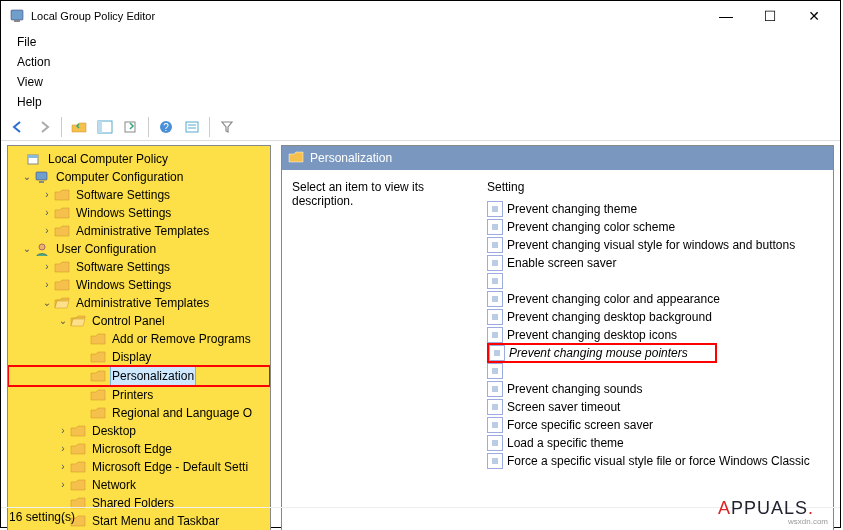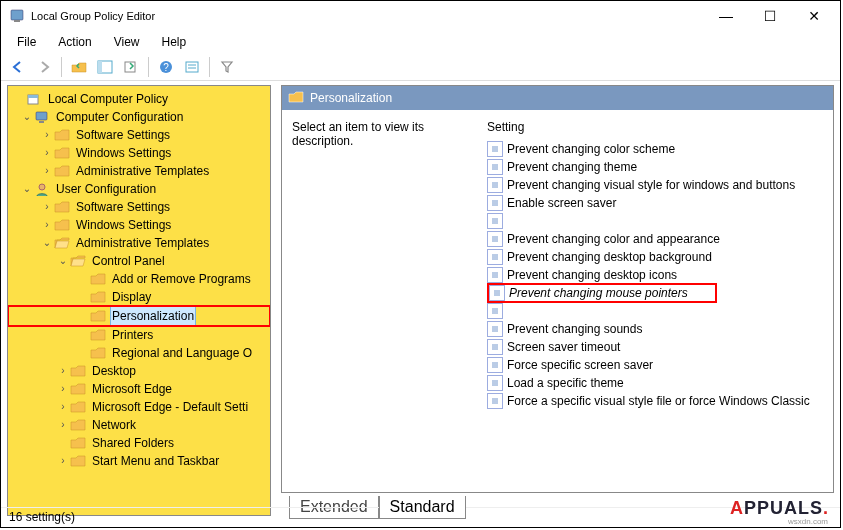--- a/index.html
+++ b/index.html
@@ -3,21 +3,21 @@
 <meta charset="utf-8">
 <style>
   * { box-sizing: border-box; margin: 0; padding: 0; }
   body { font-family: "Segoe UI", Tahoma, sans-serif; font-size: 12px; background: #fff; width: 843px; height: 530px; overflow: hidden; position: relative; }
   .window { border: 1px solid #000; width: 841px; height: 528px; position: relative; background: #fff; }
   .titlebar { display: flex; align-items: center; height: 30px; padding: 0 4px; }
   .titlebar .icon { width: 16px; height: 16px; margin: 0 6px 0 4px; }
   .titlebar .title { flex: 1; font-size: 11px; }
   .winbtns { display: flex; }
   .winbtns div { width: 44px; height: 29px; display: flex; align-items: center; justify-content: center; font-family: Arial; font-size: 14px; }
-  .menubar { display: flex; padding: 2px 6px 2px 6px; gap: 2px; }
+  .menubar { display: flex; padding: 2px 6px 2px 6px; gap: 2px; flex-direction: column; }
   .menubar .mitem { padding: 2px 10px; }
   .toolbar { display: flex; align-items: center; padding: 2px 6px; gap: 4px; border-bottom: 1px solid #ddd; height: 28px; }
   .tb-icon { width: 22px; height: 22px; display: flex; align-items: center; justify-content: center; border: 1px solid transparent; }
   .tb-sep { width: 1px; height: 20px; background: #ccc; margin: 0 2px; }
   .content { display: flex; height: 439px; }
   .tree-pane { width: 264px; border: 1px solid #888; margin: 4px 8px 4px 6px; overflow: hidden; background: #fde047; padding: 4px 0; }
   .tree { font-size: 12px; line-height: 18px; }
   .tn { display: flex; align-items: center; white-space: nowrap; padding-right: 4px; }
   .tn .twisty { width: 14px; text-align: center; color: #555; font-size: 10px; }
   .tn .twisty.none { visibility: hidden; }
@@ -33,21 +33,21 @@
   .rp-settings { flex: 1; }
   .rp-settings .colhdr { padding-bottom: 6px; }
   .setting-row { display: flex; align-items: center; padding: 1px 0; white-space: nowrap; }
   .setting-row .sico { width: 16px; height: 16px; margin-right: 4px; display: inline-flex; align-items: center; justify-content: center; border: 1px solid #9cace0; font-size: 8px; color: #888; }
   .setting-row.redB { border: 2px solid #f00; padding: 0; margin: -1px 0; width: 230px; font-style: italic; }
   .rp-tabs { display: flex; margin-left: 10px; position: relative; top: -1px; }
   .rp-tabs .tab { background: #fff; border: 1px solid #888; border-top: none; padding: 2px 10px; font-size: 16px; position: relative; }
   .rp-tabs .tab.inactive { color: #444; }
   .rp-tabs .tab.active { font-weight: normal; z-index: 2; }
   .statusbar { padding: 2px 8px; font-size: 12px; border-top: 1px solid #eee; position: absolute; bottom: 0; left: 0; right: 0; height: 20px; }
-  .watermark { position: absolute; right: 11px; bottom: 8px; font-size: 18px; font-weight: bold; color: #223; letter-spacing: 1px; }
+  .watermark { position: absolute; right: 26px; bottom: 8px; font-size: 18px; font-weight: normal; color: #223; letter-spacing: 1px; }
   .watermark .red { color: #d22; }
   .wm-sub { position: absolute; right: 12px; bottom: 1px; font-size: 8px; color: #999; }
   
   .folder-svg { fill: #f6c04d; stroke: #c89324; stroke-width: .5; }
   .comp-svg { fill: #6fa0cc; stroke: #336; stroke-width:.5; }
 </style>
 </head>
 <body>
 
 <div class="window">
@@ -299,31 +299,31 @@
             <div class="colhdr">Setting</div>
             <div id="settings-list">
                 <div class="setting-row">
                   <span class="sico">
                     <svg width="10" height="10">
                       <line x1="2" y1="3" x2="8" y2="3" stroke="#79c"></line>
                       <line x1="2" y1="5" x2="8" y2="5" stroke="#79c"></line>
                       <line x1="2" y1="7" x2="8" y2="7" stroke="#79c"></line>
                     </svg>
                   </span>
+                  <span>Prevent changing theme</span>
+                </div>
+                <div class="setting-row">
+                  <span class="sico">
+                    <svg width="10" height="10">
+                      <line x1="2" y1="3" x2="8" y2="3" stroke="#79c"></line>
+                      <line x1="2" y1="5" x2="8" y2="5" stroke="#79c"></line>
+                      <line x1="2" y1="7" x2="8" y2="7" stroke="#79c"></line>
+                    </svg>
+                  </span>
                   <span>Prevent changing color scheme</span>
-                </div>
-                <div class="setting-row">
-                  <span class="sico">
-                    <svg width="10" height="10">
-                      <line x1="2" y1="3" x2="8" y2="3" stroke="#79c"></line>
-                      <line x1="2" y1="5" x2="8" y2="5" stroke="#79c"></line>
-                      <line x1="2" y1="7" x2="8" y2="7" stroke="#79c"></line>
-                    </svg>
-                  </span>
-                  <span>Prevent changing theme</span>
                 </div>
                 <div class="setting-row">
                   <span class="sico">
                     <svg width="10" height="10">
                       <line x1="2" y1="3" x2="8" y2="3" stroke="#79c"></line>
                       <line x1="2" y1="5" x2="8" y2="5" stroke="#79c"></line>
                       <line x1="2" y1="7" x2="8" y2="7" stroke="#79c"></line>
                     </svg>
                   </span>
                   <span>Prevent changing visual style for windows and buttons</span>

